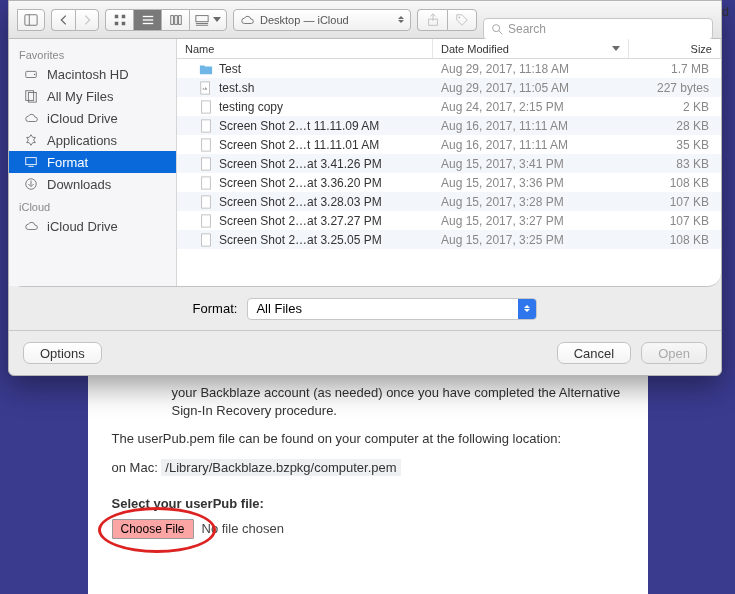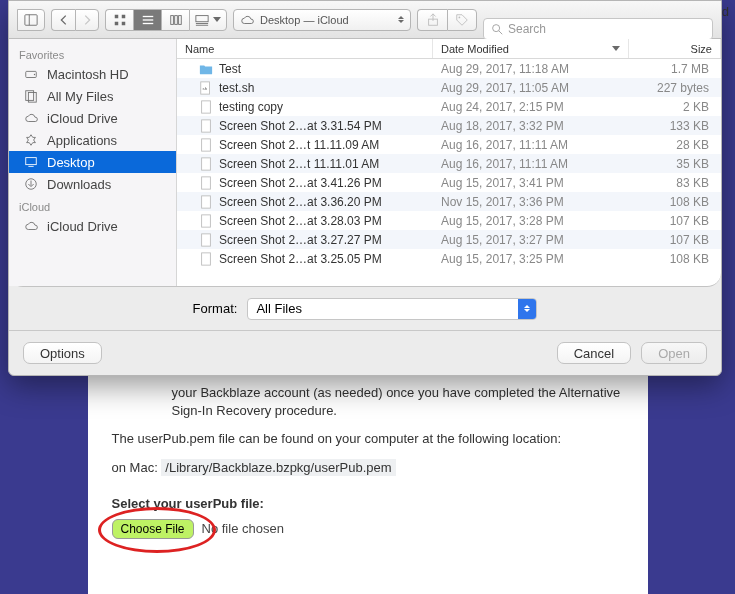--- a/index.html
+++ b/index.html
@@ -4,21 +4,21 @@
 <style>
   * { box-sizing: border-box; margin: 0; padding: 0; font-family: -apple-system, Helvetica, Arial, sans-serif; }
   body { width: 735px; height: 594px; background: #3a3a8f; overflow: hidden; position: relative; }
 
   .webpage-strip { position: absolute; top: 4px; right: 6px; font-size: 13px; color: #333; }
   .webpage { position: absolute; bottom: 0; left: 50%; transform: translateX(-50%); width: 560px; height: 220px; background: #fff; padding: 10px 24px; font-size: 13px; color: #333; }
   .webpage p { margin-bottom: 10px; line-height: 1.4; }
   .webpage .path { background: #eef0f2; padding: 1px 4px; }
   .webpage .prompt { font-weight: 600; margin-top: 18px; margin-bottom: 6px; }
   .choose-area { display: flex; align-items: center; gap: 8px; position: relative; }
-  .choose-btn { font-size: 12px; padding: 2px 8px; border: 1px solid #999; background: #bef264; border-radius: 6px; }
+  .choose-btn { font-size: 12px; padding: 2px 8px; border: 1px solid #999; background: #fca5a5; border-radius: 1px; }
   .no-file { color: #444; }
   .red-oval { position: absolute; border: 3px solid #d22; border-radius: 50%; width: 118px; height: 46px; left: -14px; top: -12px; pointer-events: none; }
 
   .dialog { position: absolute; top: 0; left: 8px; width: 714px; height: 376px; background: #ececec; border: 1px solid #b5b5b5; border-radius: 0 0 6px 6px; box-shadow: 0 10px 30px rgba(0,0,0,0.4); display: flex; flex-direction: column; }
 
   .toolbar { height: 38px; background: linear-gradient(#f7f7f7,#e3e3e3); border-bottom: 1px solid #bdbdbd; display: flex; align-items: center; padding: 0 8px; gap: 6px; }
   .tbtn { height: 22px; background: linear-gradient(#fff,#f0f0f0); border: 1px solid #b5b5b5; border-radius: 4px; display: flex; align-items: center; justify-content: center; color: #555; font-size: 11px; }
   .seg { display: flex; }
   .seg .tbtn { border-radius: 0; border-right: none; }
   .seg .tbtn:first-child { border-radius: 4px 0 0 4px; }
@@ -72,21 +72,21 @@
 </style>
 </head>
 <body>
 
 <div class="webpage-strip">ud</div>
 
 <div class="webpage">
   <p style="padding-left:60px">your Backblaze account (as needed) once you have completed the Alternative Sign-In Recovery procedure.</p>
   <p>The userPub.pem file can be found on your computer at the following location:</p>
   <p>
-    <span>on Mac: </span><span class="path">/Library/Backblaze.bzpkg/userPub.pem</span>
+    <span>on Mac: </span><span class="path">/Library/Backblaze.bzpkg/computer.pem</span>
   </p>
   <p class="prompt">Select your userPub file:</p>
   <div class="choose-area">
     <div class="red-oval"></div>
     <button class="choose-btn">Choose File</button>
     <span class="no-file">No file chosen</span>
   </div>
 </div>
 
 <div class="dialog">
@@ -216,21 +216,21 @@
           </span>
           <span>Applications</span>
         </div>
         <div class="sb-item selected">
           <span class="ic">
             <svg class="icon-svg" viewBox="0 0 16 16">
               <rect x="2" y="3" width="12" height="8" fill="none" stroke="currentColor"></rect>
               <line x1="5" y1="13" x2="11" y2="13" stroke="currentColor"></line>
             </svg>
           </span>
-          <span>Desktop</span>
+          <span>Format</span>
         </div>
         <div class="sb-item">
           <span class="ic">
             <svg class="icon-svg" viewBox="0 0 16 16">
               <circle cx="8" cy="8" r="6" fill="none" stroke="currentColor"></circle>
               <line x1="8" y1="4" x2="8" y2="10" stroke="currentColor"></line>
               <polyline points="5,8 8,11 11,8" fill="none" stroke="currentColor"></polyline>
             </svg>
           </span>
           <span>Downloads</span>
@@ -284,30 +284,20 @@
               <span>testing copy</span>
             </div>
             <div class="c-date">Aug 24, 2017, 2:15 PM</div>
             <div class="c-size">2 KB</div>
           </div>
           <div class="row">
             <div class="c-name">
               <svg class="file-ic" viewBox="0 0 16 16">
                 <rect x="3" y="1" width="10" height="14" class="doc-ic"></rect>
               </svg>
-              <span>Screen Shot 2…at 3.31.54 PM</span>
-            </div>
-            <div class="c-date">Aug 18, 2017, 3:32 PM</div>
-            <div class="c-size">133 KB</div>
-          </div>
-          <div class="row">
-            <div class="c-name">
-              <svg class="file-ic" viewBox="0 0 16 16">
-                <rect x="3" y="1" width="10" height="14" class="doc-ic"></rect>
-              </svg>
               <span>Screen Shot 2…t 11.11.09 AM</span>
             </div>
             <div class="c-date">Aug 16, 2017, 11:11 AM</div>
             <div class="c-size">28 KB</div>
           </div>
           <div class="row">
             <div class="c-name">
               <svg class="file-ic" viewBox="0 0 16 16">
                 <rect x="3" y="1" width="10" height="14" class="doc-ic"></rect>
               </svg>
@@ -326,21 +316,21 @@
             <div class="c-date">Aug 15, 2017, 3:41 PM</div>
             <div class="c-size">83 KB</div>
           </div>
           <div class="row">
             <div class="c-name">
               <svg class="file-ic" viewBox="0 0 16 16">
                 <rect x="3" y="1" width="10" height="14" class="doc-ic"></rect>
               </svg>
               <span>Screen Shot 2…at 3.36.20 PM</span>
             </div>
-            <div class="c-date">Nov 15, 2017, 3:36 PM</div>
+            <div class="c-date">Aug 15, 2017, 3:36 PM</div>
             <div class="c-size">108 KB</div>
           </div>
           <div class="row">
             <div class="c-name">
               <svg class="file-ic" viewBox="0 0 16 16">
                 <rect x="3" y="1" width="10" height="14" class="doc-ic"></rect>
               </svg>
               <span>Screen Shot 2…at 3.28.03 PM</span>
             </div>
             <div class="c-date">Aug 15, 2017, 3:28 PM</div>

